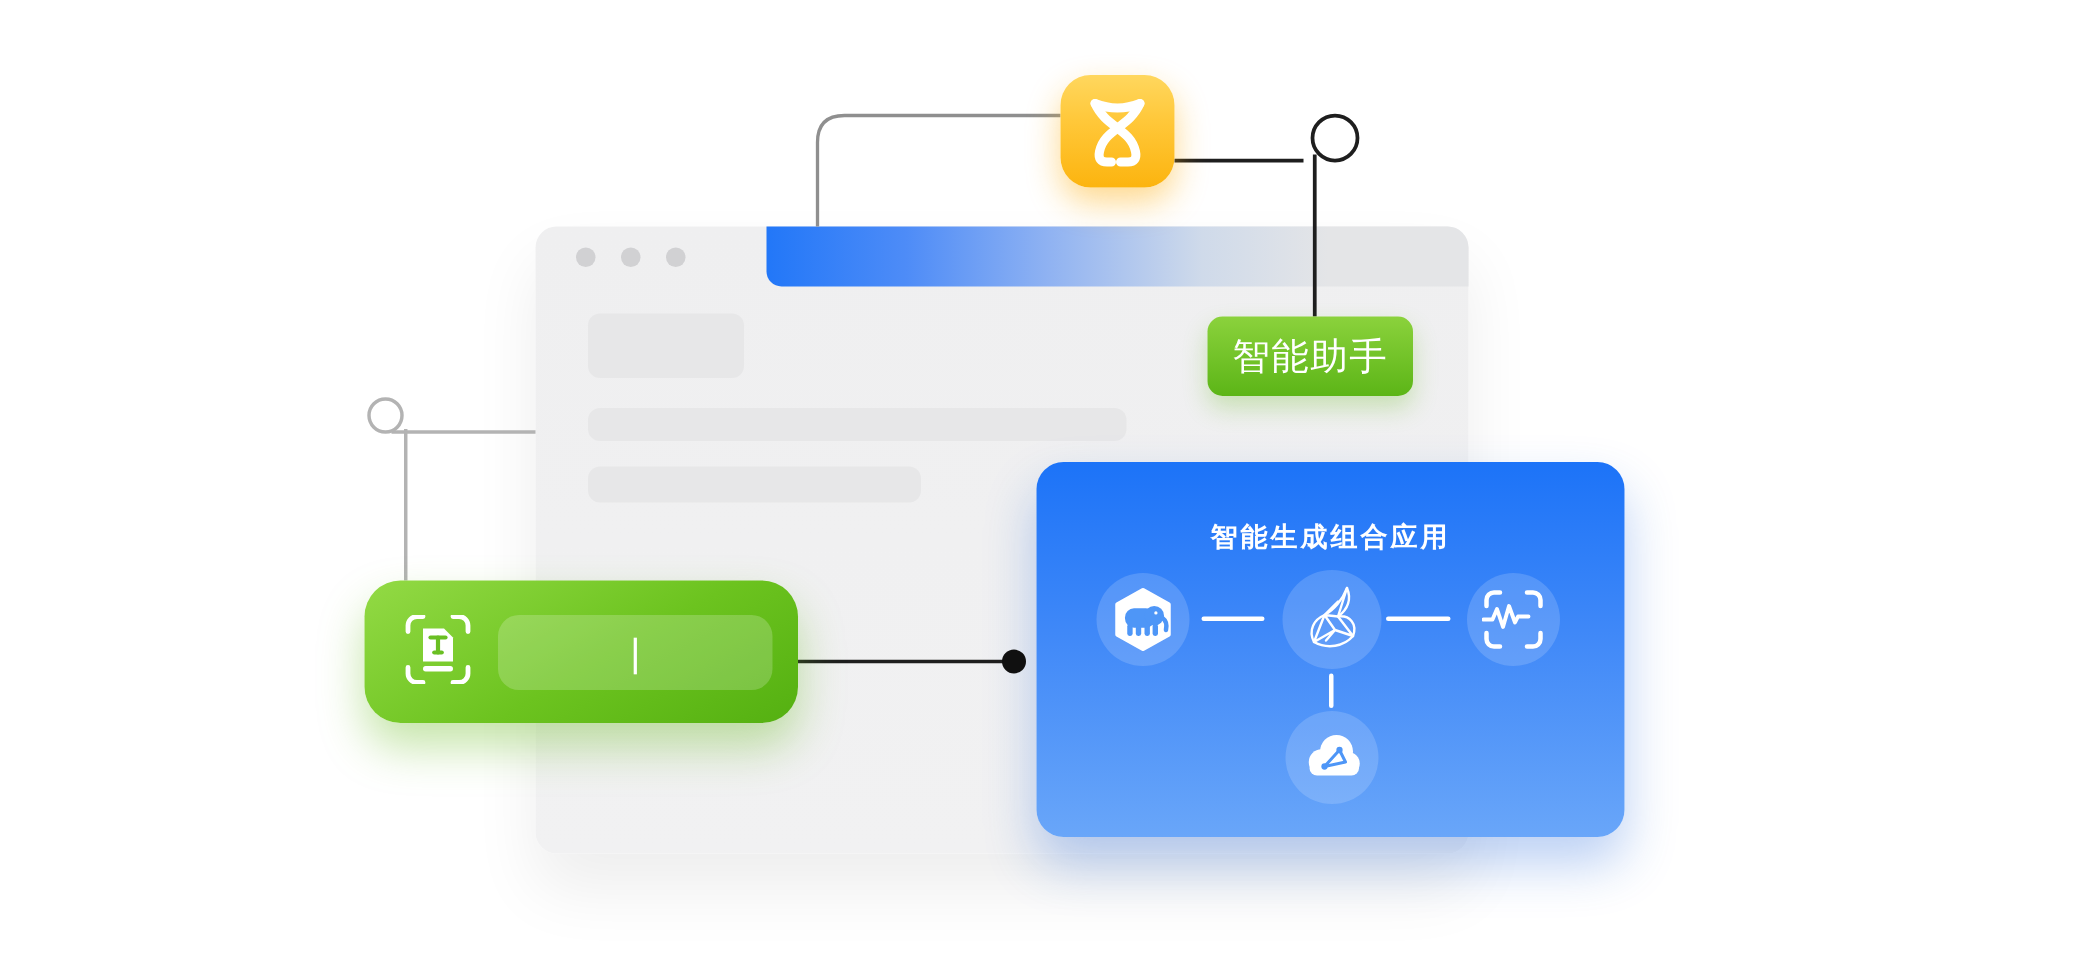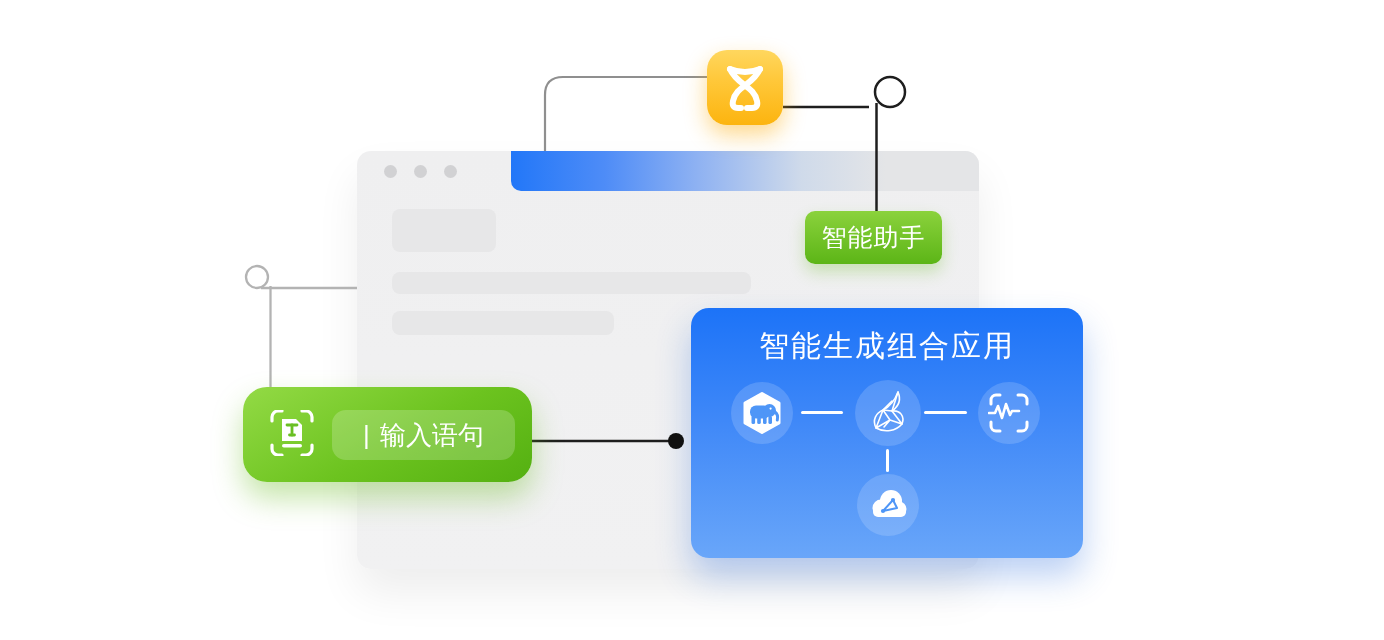--- a/index.html
+++ b/index.html
@@ -75,22 +75,22 @@
 
   
   .panel {
     left: 691px; top: 308px; width: 392px; height: 250px;
     border-radius: 18px;
     background: linear-gradient(180deg, #1c73f8 0%, #3f88f8 45%, #69a6f9 100%);
     box-shadow: 0 18px 34px rgba(30,100,220,.30);
     z-index: 4;
   }
   .panel-title {
-    top: 18px; width: 100%; text-align: center;
-    color: #fff; font-size: 30px; letter-spacing: 2px;
+    top: 38px; width: 100%; text-align: center;
+    color: #fff; font-size: 18px; letter-spacing: 2px; font-weight: bold;
   }
   .node {
     border-radius: 50%;
     background: rgba(255,255,255,.16);
     display: flex; align-items: center; justify-content: center;
   }
   .node-1 { left: 40px;  top: 74px;  width: 62px; height: 62px; }
   .node-2 { left: 164px; top: 72px;  width: 66px; height: 66px; }
   .node-3 { left: 287px; top: 74px;  width: 62px; height: 62px; }
   .node-4 { left: 166px; top: 166px; width: 62px; height: 62px; }
@@ -221,15 +221,14 @@
     <path d="M-10 -14 h14 l6 6 v16 h-20 z" fill="#ffffff"></path>
     <g stroke="#6abf23" stroke-width="2.8" stroke-linecap="round" fill="none">
       <path d="M-5 -8 h10"></path>
       <path d="M0 -8 V 2"></path>
       <path d="M-2.5 2 h5"></path>
     </g>
     <rect x="-10" y="11" width="20" height="3.6" rx="1.8" fill="#ffffff"></rect>
   </svg>
   <div class="abs input-pill">
     <span class="cursor-bar">|</span>
-    <span>输入语句</span>
   </div>
 </div>
 
 </body></html>

